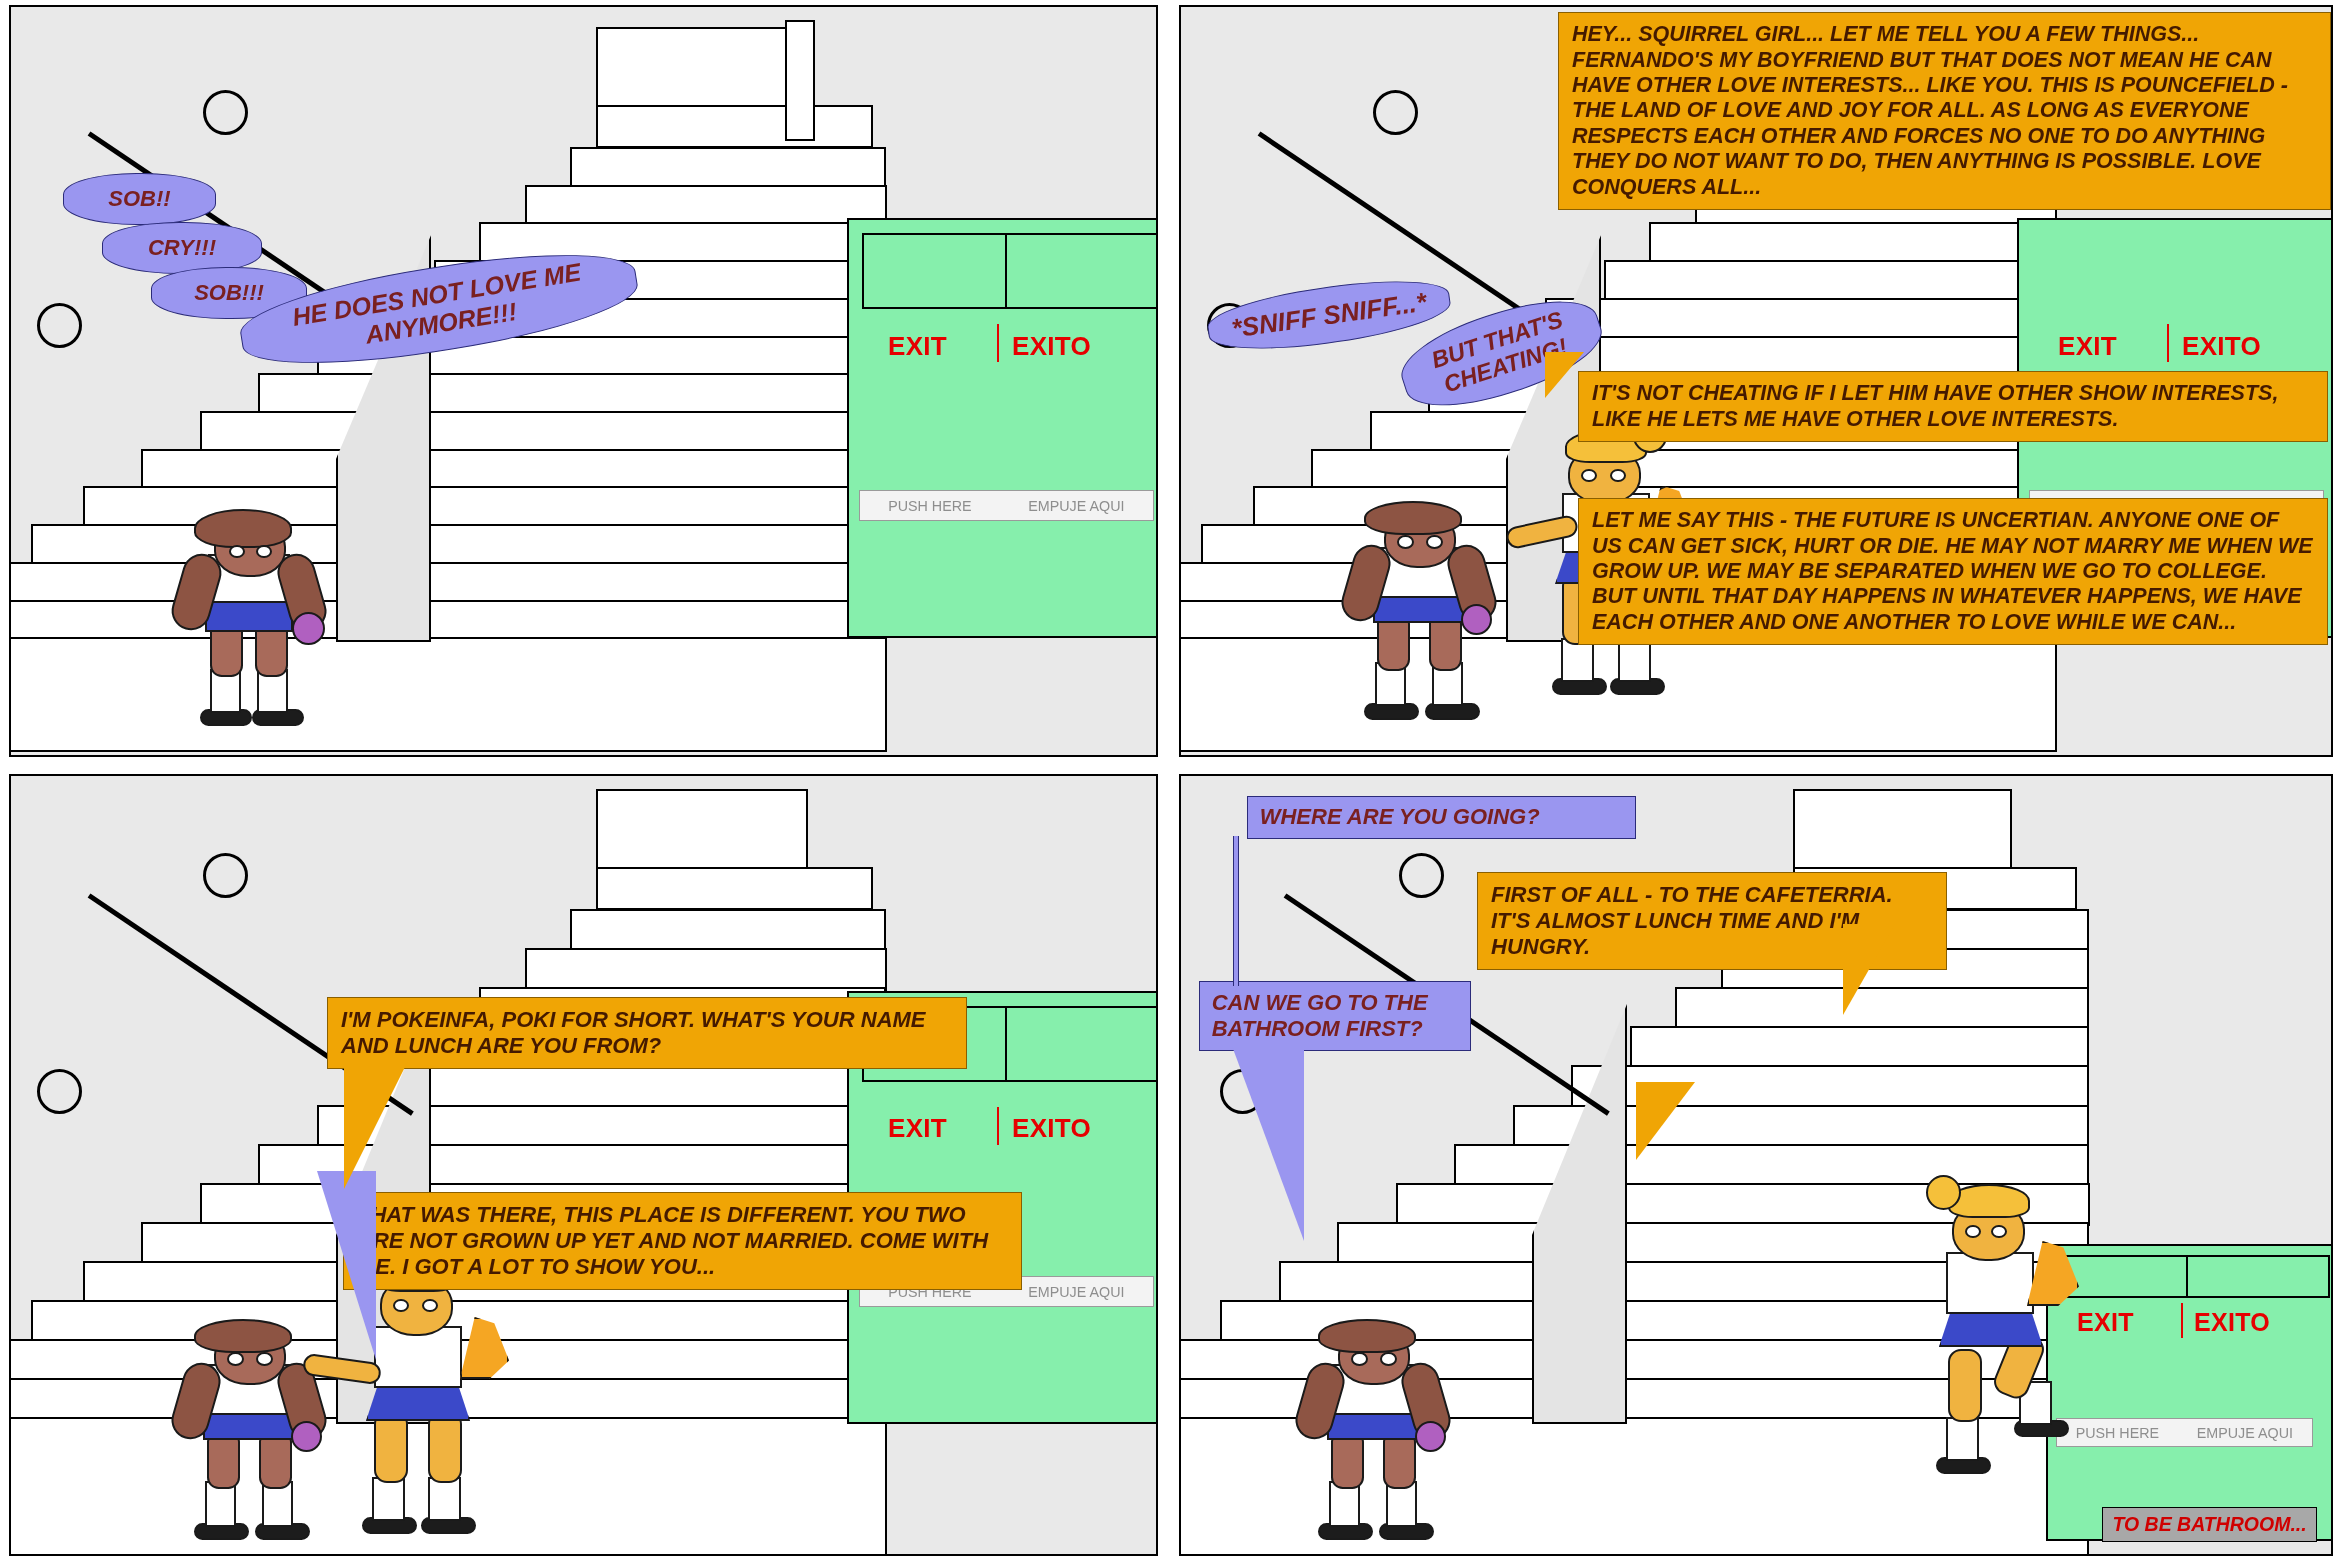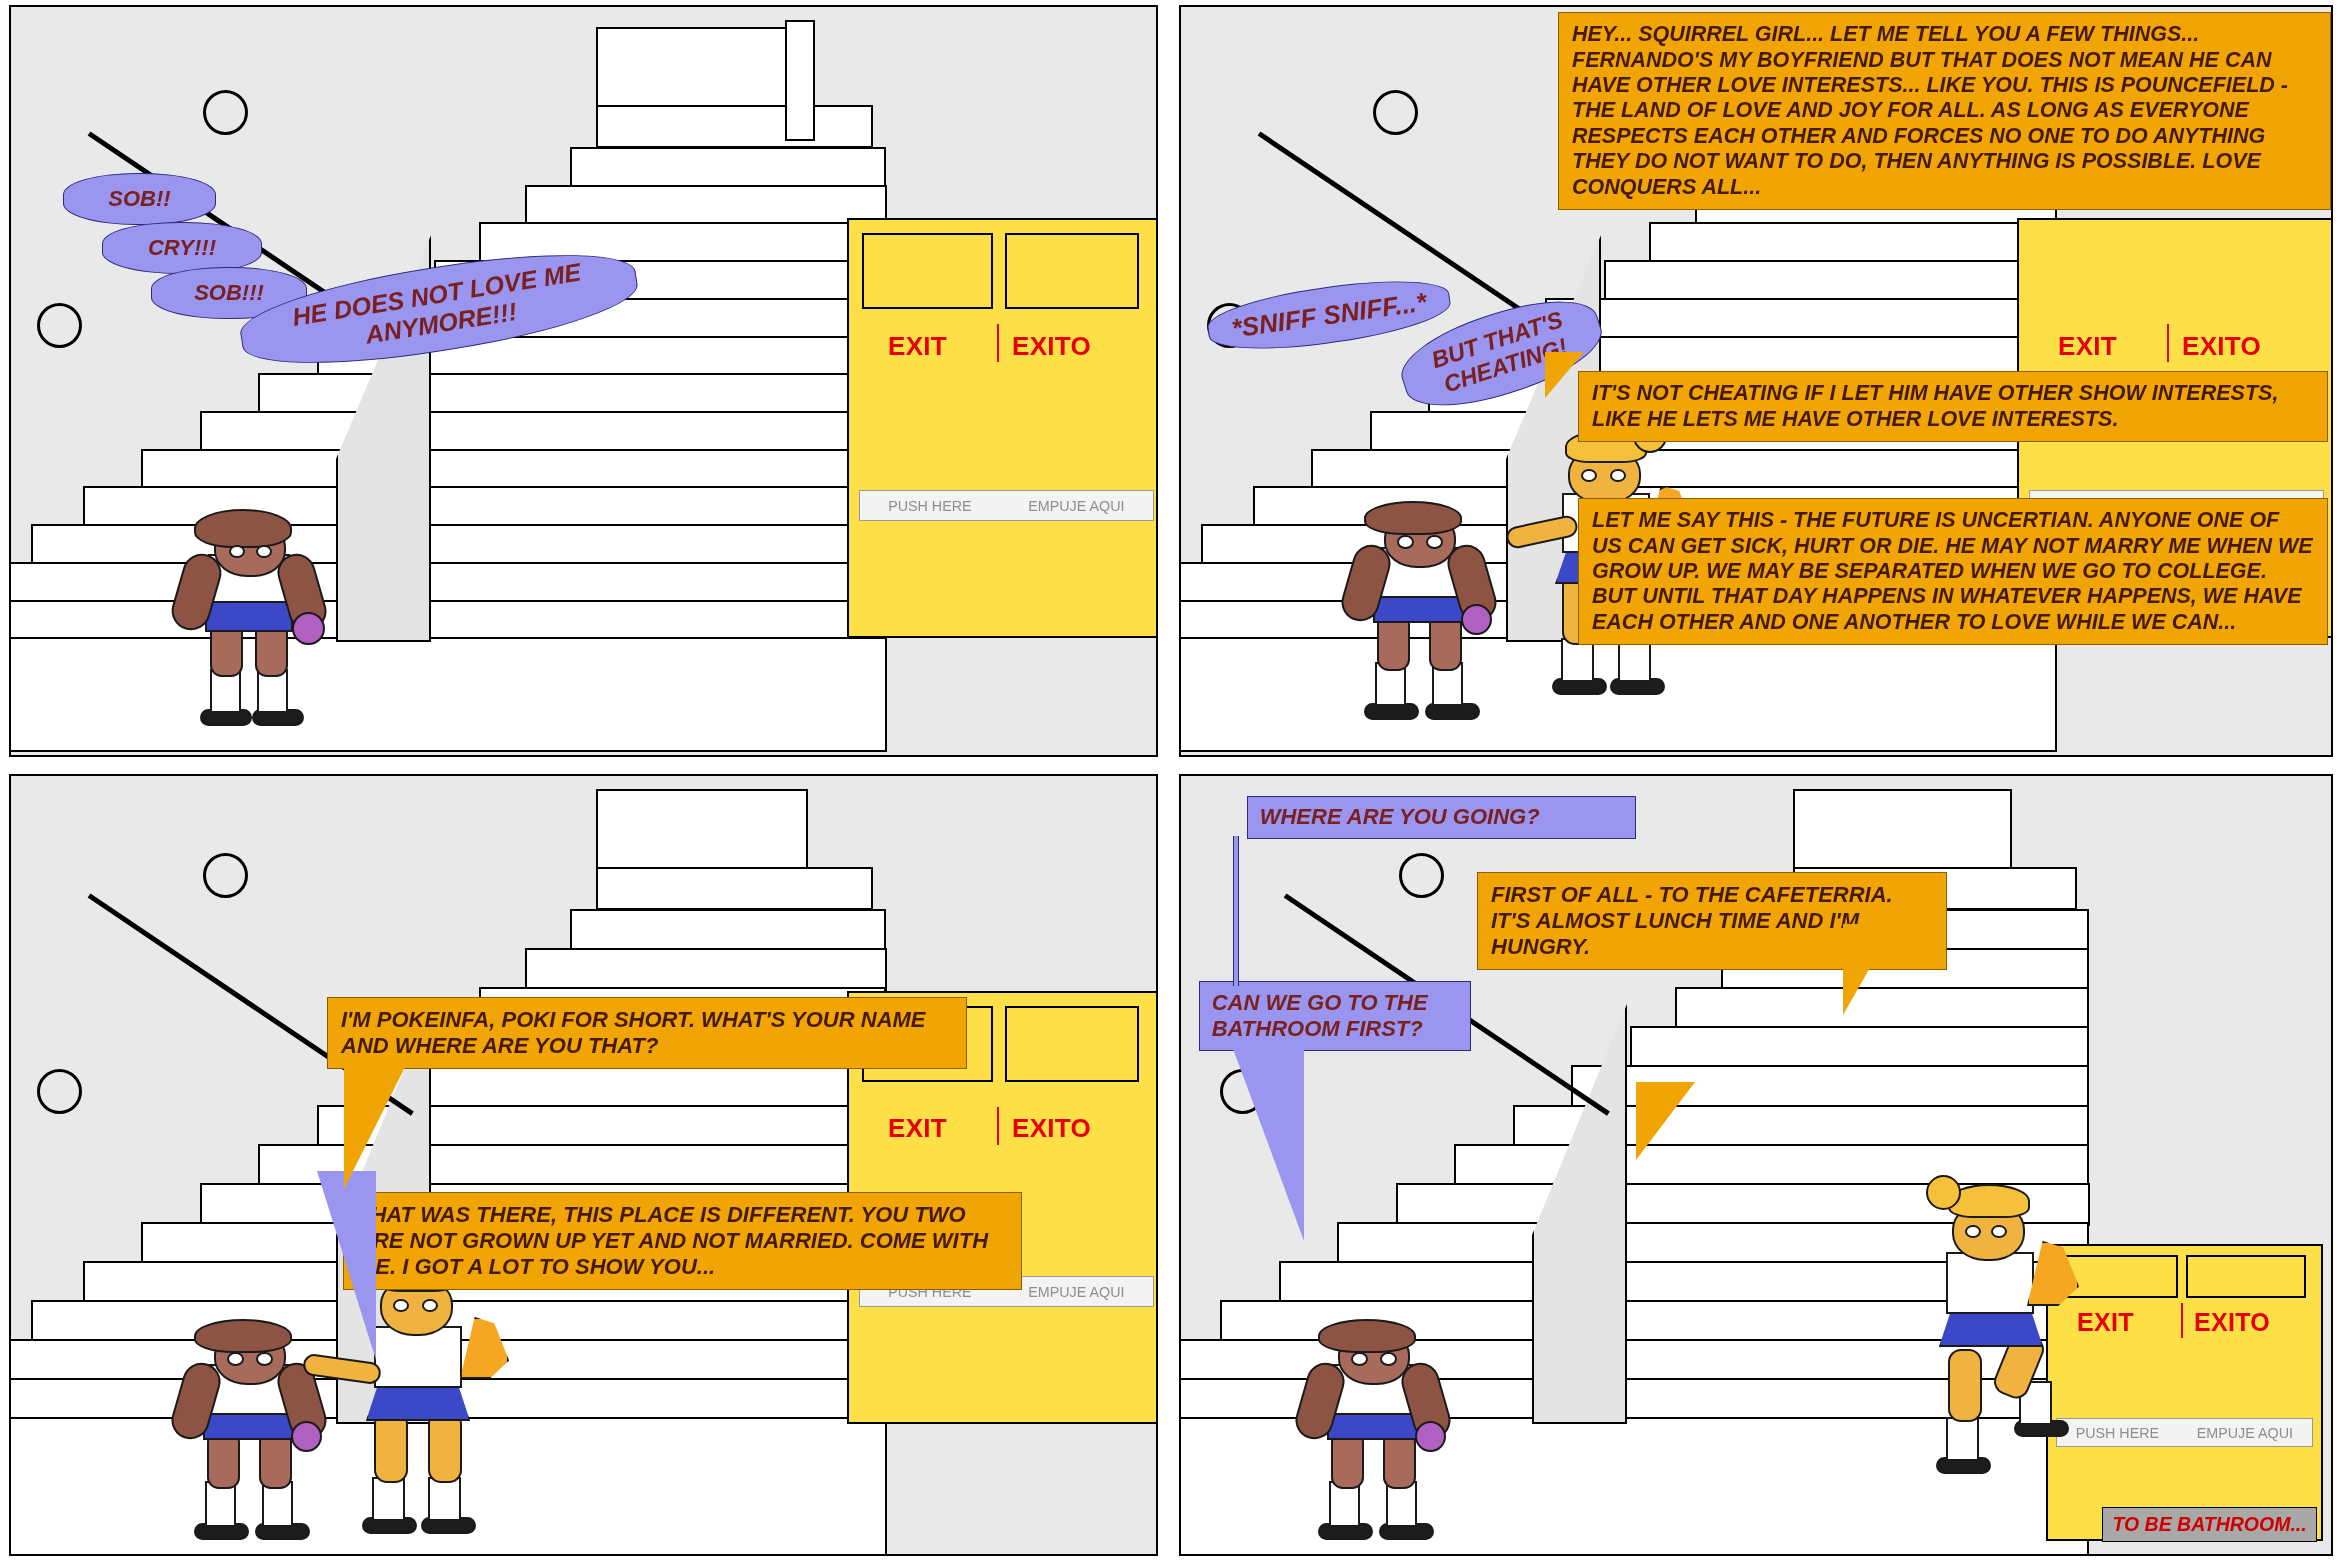--- a/index.html
+++ b/index.html
@@ -12,21 +12,21 @@
   #panel-2{left:1179px;top:5.2px;width:1150px;height:748px;}
   #panel-3{left:9px;top:774px;width:1145px;height:778px;}
   #panel-4{left:1179px;top:774px;width:1150px;height:778px;}
 
   
   .wall{position:absolute;inset:0;background:#e9e9e9;}
   .step{position:absolute;background:#fff;border:2px solid #000;}
   .rail{position:absolute;border:3.3px solid #000;border-radius:39px;background:transparent;}
   .railbar{position:absolute;background:#000;}
   .landing{position:absolute;background:#fff;border:2px solid #000;}
-  .doorframe{position:absolute;background:#fde047;border:2px solid #000;}
+  .doorframe{position:absolute;background:#86efac;border:2px solid #000;padding-left:24px;}
   .exit-sign{position:absolute;color:#e60000;font-weight:700;letter-spacing:0.3px;}
   .push-bar{position:absolute;background:#f3f3f3;border:1.3px solid #9a9a9a;color:#8e8e8e;display:flex;align-items:center;justify-content:space-around;font-size:14.3px;}
   .pillar{position:absolute;background:#f5f5f5;border:2px solid #000;}
 
   
   .balloon{position:absolute;font-style:italic;font-weight:700;line-height:1.18;}
   .b-think{background:#9a96f0;color:#7a2020;border:1.3px solid #2b2b7a;border-radius:48%/42%;padding:11.7px 17px;}
   .b-say-blue{background:#9a96f0;color:#7a2020;border:1.3px solid #2b2b7a;padding:7.8px 11.7px;}
   .b-say-orange{background:#f0a505;color:#451a00;border:1.3px solid #8a5f00;padding:9px 13px;}
   .tail{position:absolute;width:0;height:0;}
@@ -251,21 +251,21 @@
       <div class="c-part outline" style="left:38px;top:82px;width:88px;height:62px;background:#fff;"></div>
       <div class="c-part outline" style="left:-33px;top:114px;width:78px;height:22px;background:#f0b340;border-radius:11.7px;transform:rotate(8deg);"></div>
       <div class="c-part outline" style="left:44px;top:33px;width:73px;height:59px;background:#f0b340;border-radius:46%;"></div>
       <div class="c-part outline" style="left:40px;top:14.3px;width:82px;height:34px;background:#f5c03a;border-radius:50% 50% 30% 30%;"></div>
       <div class="c-part outline" style="left:109px;top:2.6px;width:34px;height:34px;background:#f5c03a;border-radius:50%;"></div>
       <div class="c-part outline" style="left:124px;top:73px;width:49px;height:62px;background:#f5a623;clip-path:polygon(0 100%,30% 0,70% 10%,100% 70%,60% 100%);"></div>
       <div class="c-part outline" style="left:57px;top:55px;width:15.6px;height:13px;background:#fff;border-radius:50%;"></div>
       <div class="c-part outline" style="left:86px;top:55px;width:15.6px;height:13px;background:#fff;border-radius:50%;"></div>
     </div>
 
-    <div class="balloon b-say-orange" style="left:316px;top:221px;width:612px;font-size:22px;">I'M POKEINFA, POKI FOR SHORT.  WHAT'S YOUR NAME AND WHERE ARE YOU THAT?</div>
+    <div class="balloon b-say-orange" style="left:316px;top:221px;width:612px;font-size:22px;">I'M POKEINFA, POKI FOR SHORT.  WHAT'S YOUR NAME AND LUNCH ARE YOU FROM?</div>
     <div class="balloon b-say-orange" style="left:332px;top:416px;width:651px;font-size:22px;">THAT WAS THERE, THIS PLACE IS DIFFERENT. YOU TWO ARE NOT GROWN UP YET AND NOT MARRIED. COME WITH ME. I GOT A LOT TO SHOW YOU...</div>
     <div class="tail" style="left:306px;top:395px;border-right:59px solid #9a96f0;border-top:0 solid transparent;border-bottom:189px solid transparent;"></div>
     <div class="tail" style="left:333px;top:283px;border-left:65px solid #f0a505;border-top:0 solid transparent;border-bottom:130px solid transparent;"></div>
   </div>
 
   <div class="panel" id="panel-4">
     <div class="wall"></div>
 
     <div class="landing" style="left:612px;top:13px;width:215px;height:78px;"></div>
     <div class="landing" style="left:612px;top:91px;width:280px;height:39px;"></div>

